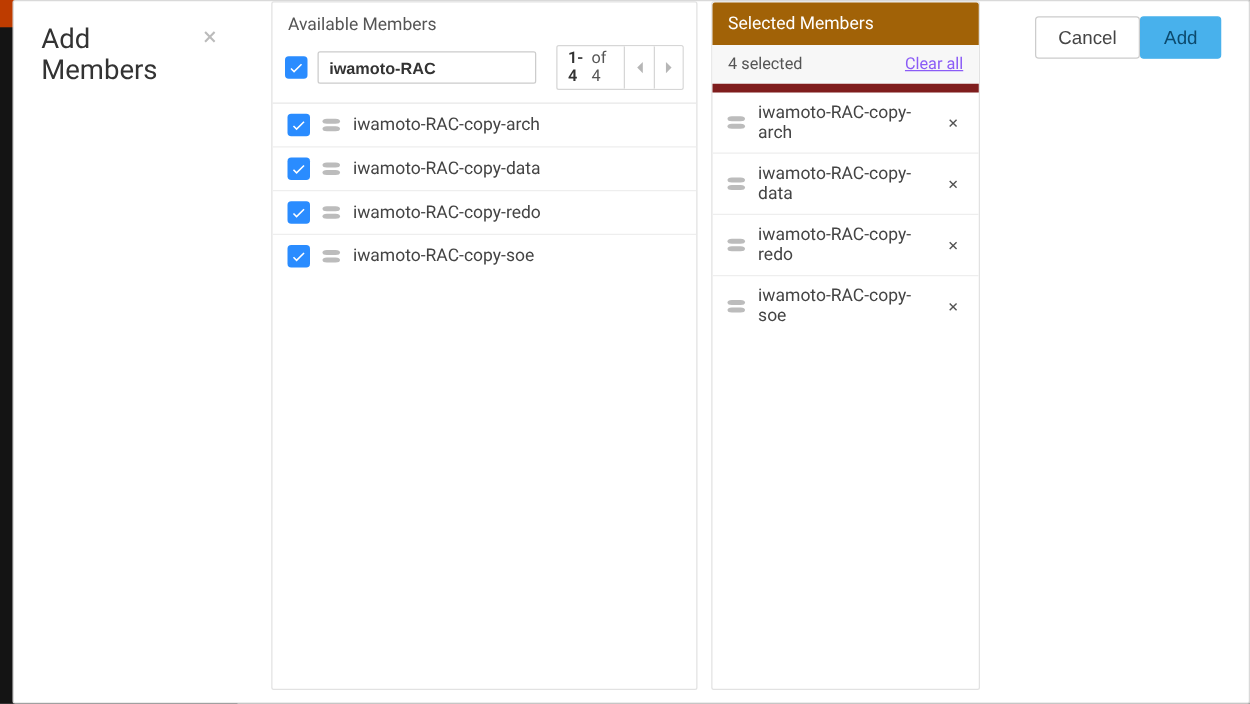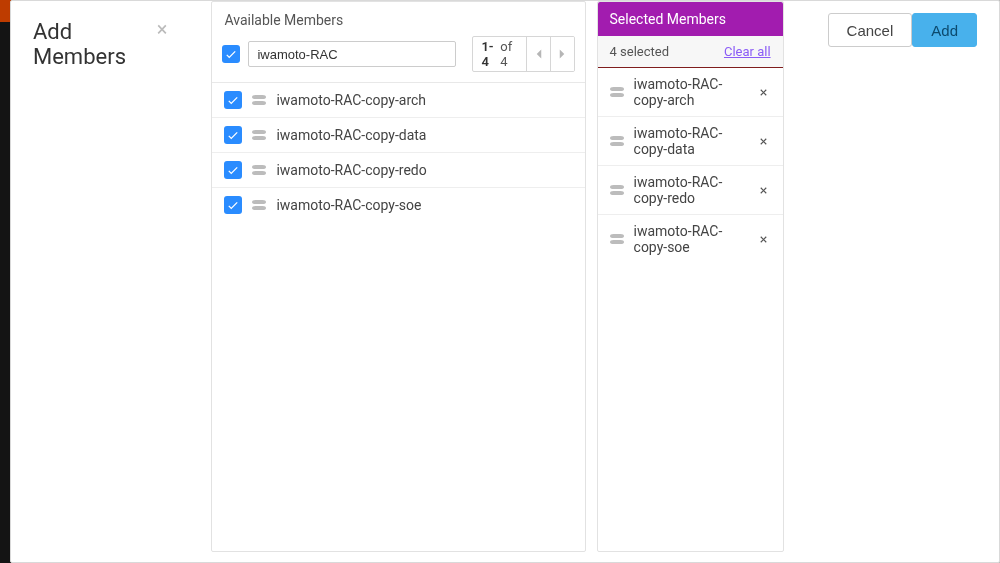--- a/index.html
+++ b/index.html
@@ -62,22 +62,22 @@
   .filter-row {
     display:flex; align-items:center; padding:0 10px 10px 10px; gap:8px;
     border-bottom:1px solid #e8e8e8;
   }
   .cb {
     width:18px; height:18px; border-radius:3px; background:#2a8cff; position:relative; flex:0 0 auto;
     cursor:pointer;
   }
   .cb svg { position:absolute; top:2px; left:2px; width:14px; height:14px; fill:#fff; }
   .filter-input {
-    flex:0 0 auto; width:208px; height:26px; border:1px solid #ccc; border-radius:2px;
-    font-size:13px; padding:0 8px; color:#333; outline:none;
+    flex:0 0 auto; width:175px; height:26px; border:1px solid #ccc; border-radius:2px;
+    font-size:13px; padding:0 8px; color:#333; outline:none;font-weight:bold;
   }
   .spacer { flex:1 1 auto; }
   .pager {
     display:flex; align-items:center; border:1px solid #d6d6d6; border-radius:2px; height:36px;
     overflow:hidden; font-size:13px; color:#555;
   }
   .pager .count { padding:0 8px; border-right:1px solid #d6d6d6; height:100%; display:flex; align-items:center; }
   .pager .count b { color:#333; font-weight:600; margin-right:3px; }
   .pager button {
     width:28px; height:100%; border:none; background:#fff; color:#b6b6b6; cursor:pointer;
@@ -98,25 +98,25 @@
   }
   .vol-icon::before, .vol-icon::after {
     content:""; position:absolute; left:0; right:0; height:4px; border-radius:50%/100%;
     background:#bcbcbc;
   }
   .vol-icon::before { top:0; }
   .vol-icon::after { bottom:0; }
 
   
   .panel-right-head {
-    background:#a21caf; color:#fff; font-size:14px; padding:9px 12px; border-radius:2px 2px 0 0;
+    background:#a16207; color:#fff; font-size:14px; padding:9px 12px; border-radius:2px 2px 0 0;
   }
   .selected-status {
     display:flex; justify-content:space-between; align-items:center; padding:8px 12px;
-    background:#f7f7f7; border-bottom:1px solid #7f1d1d; font-size:13px; color:#555;
+    background:#f7f7f7; border-bottom:7px solid #7f1d1d; font-size:13px; color:#555;
   }
   .clear-all { color:#8b5cf6; cursor:pointer;text-decoration:underline; }
   .sel-row {
     display:flex; align-items:center; gap:10px; padding:8px 12px;
     border-bottom:1px solid #eee; font-size:14px; color:#444;
   }
   .sel-row:last-child { border-bottom:none; }
   .sel-row .x {
     margin-left:auto; color:#555; cursor:pointer; font-size:14px; width:18px; height:18px;
     display:flex; align-items:center; justify-content:center;

